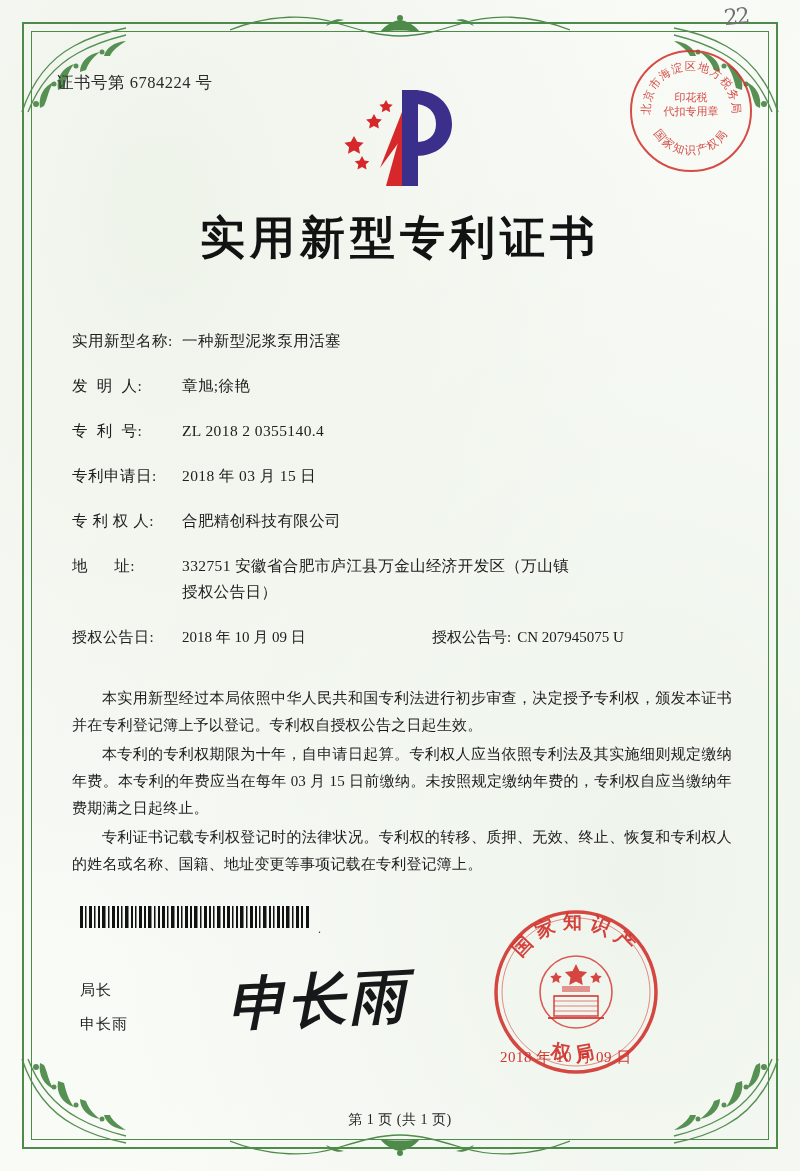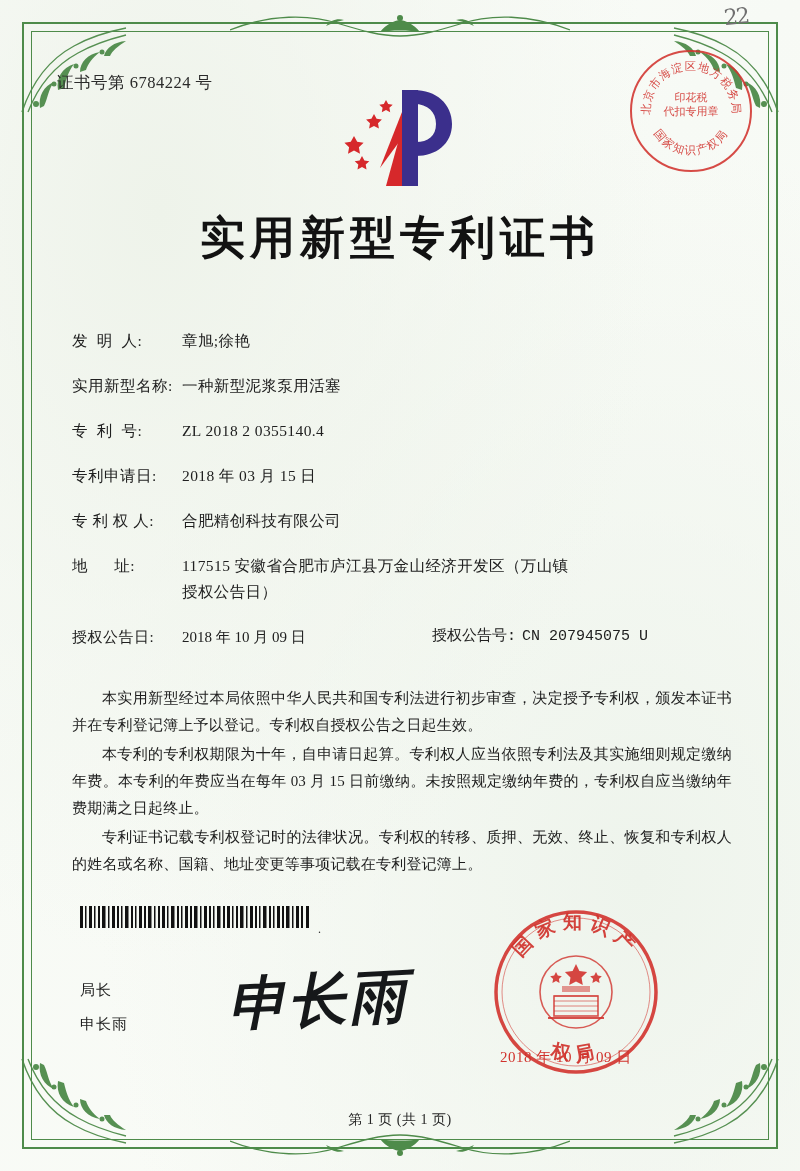--- a/index.html
+++ b/index.html
@@ -172,21 +172,21 @@
 
   .pub-row {
     display: flex;
     align-items: flex-end;
     margin-top: 6px;
     font-size: 15px;
     line-height: 22px;
   }
   .pub-left { width: 360px; display: flex; }
   .pub-left .field-label { width: 110px; flex: 0 0 110px; }
-  .pub-right { display: flex; font-family: Liberation Mono, monospace; }
+  .pub-right { display: flex; }
   .pub-right .pr-label { margin-right: 6px; white-space: pre; }
 
   
   .body-text {
     position: absolute;
     left: 72px;
     top: 685px;
     width: 660px;
     font-size: 15px;
     line-height: 27px;
@@ -393,30 +393,30 @@
       <div>印花税</div>
       <div>代扣专用章</div>
     </div>
   </div>
 
   <div class="title">实用新型专利证书</div>
 
   <div class="fields">
 
     <div class="field-row">
+      <div class="field-label">实用新型名称:</div>
+      <div class="field-value">
+        <span>一种新型泥浆泵用活塞</span>
+      </div>
+    </div>
+
+    <div class="field-row">
       <div class="field-label">发  明  人:</div>
       <div class="field-value">
         <span>章旭;徐艳</span>
-      </div>
-    </div>
-
-    <div class="field-row">
-      <div class="field-label">实用新型名称:</div>
-      <div class="field-value">
-        <span>一种新型泥浆泵用活塞</span>
       </div>
     </div>
 
     <div class="field-row">
       <div class="field-label">专  利  号:</div>
       <div class="field-value">
         <span>ZL 2018 2 0355140.4</span>
       </div>
     </div>
 
@@ -430,21 +430,21 @@
     <div class="field-row">
       <div class="field-label">专 利 权 人:</div>
       <div class="field-value">
         <span>合肥精创科技有限公司</span>
       </div>
     </div>
 
     <div class="field-row">
       <div class="field-label">地      址:</div>
       <div class="field-value">
-        <span>117515 安徽省合肥市庐江县万金山经济开发区（万山镇</span>
+        <span>332751 安徽省合肥市庐江县万金山经济开发区（万山镇</span>
         <span class="cont">授权公告日）</span>
       </div>
     </div>
 
     <div class="pub-row">
       <div class="pub-left">
         <div class="field-label">授权公告日:</div>
         <div>2018 年 10 月 09 日</div>
       </div>
       <div class="pub-right">

